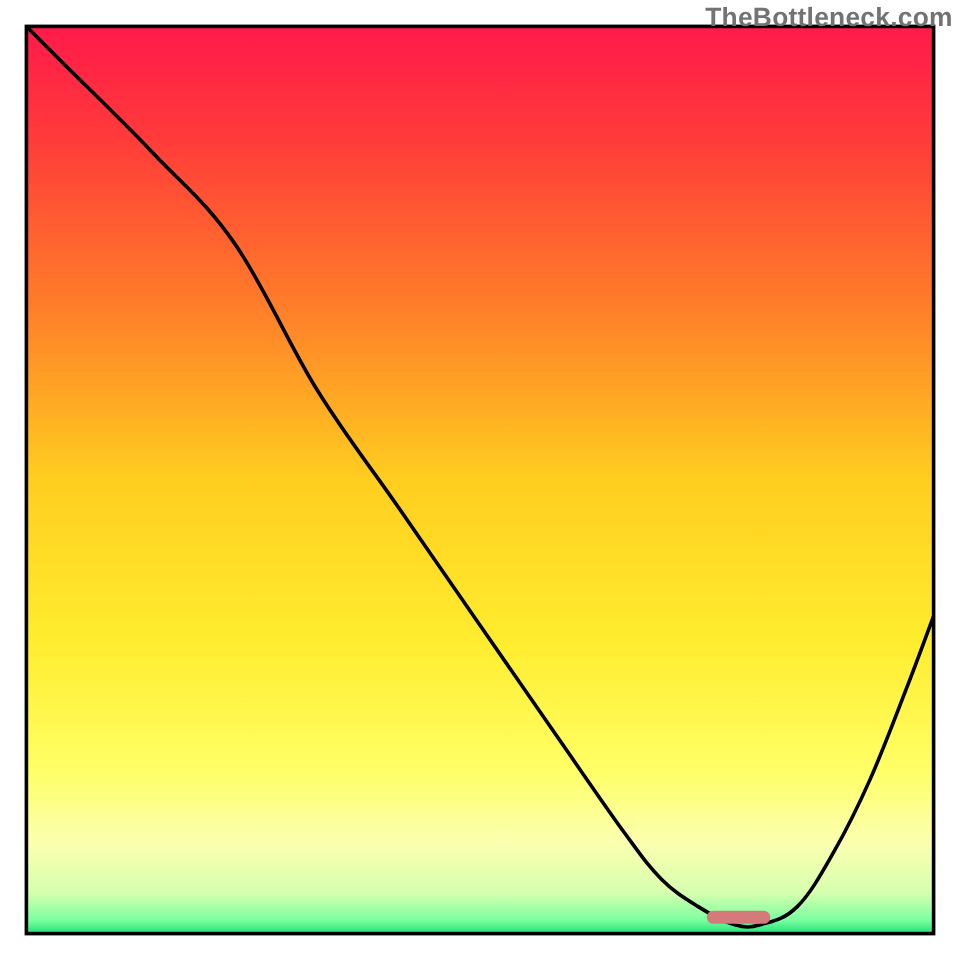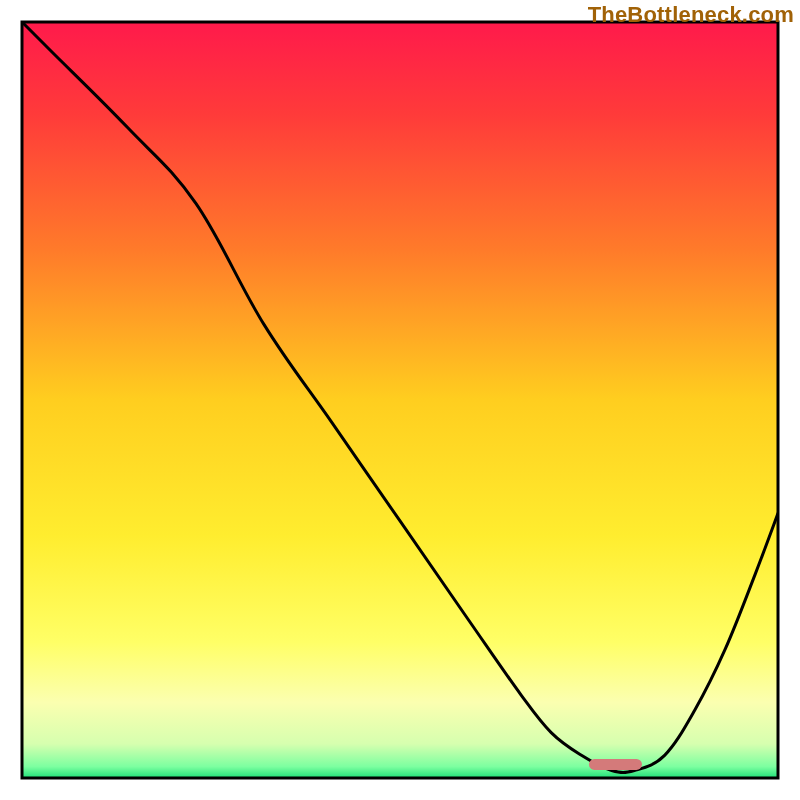--- a/index.html
+++ b/index.html
@@ -15,21 +15,21 @@
     position: relative;
     width: 800px;
     height: 800px;
   }
   .watermark {
     position: absolute;
     top: 2px;
     right: 6px;
     font-size: 22px;
     font-weight: 600;
-    color: #a16207;
+    color: #737373;
     letter-spacing: 0.2px;
     z-index: 5;
   }
   svg {
     display: block;
   }
 </style>
 </head>
 <body>
 

